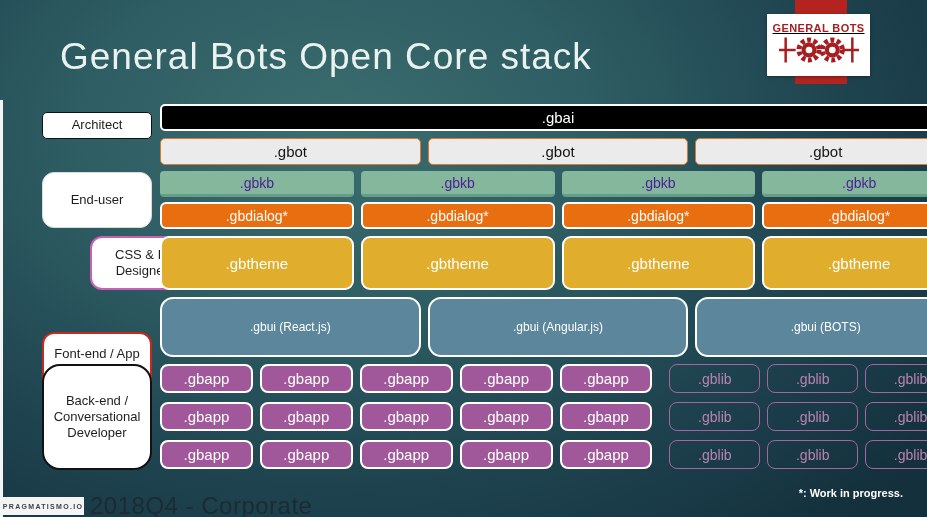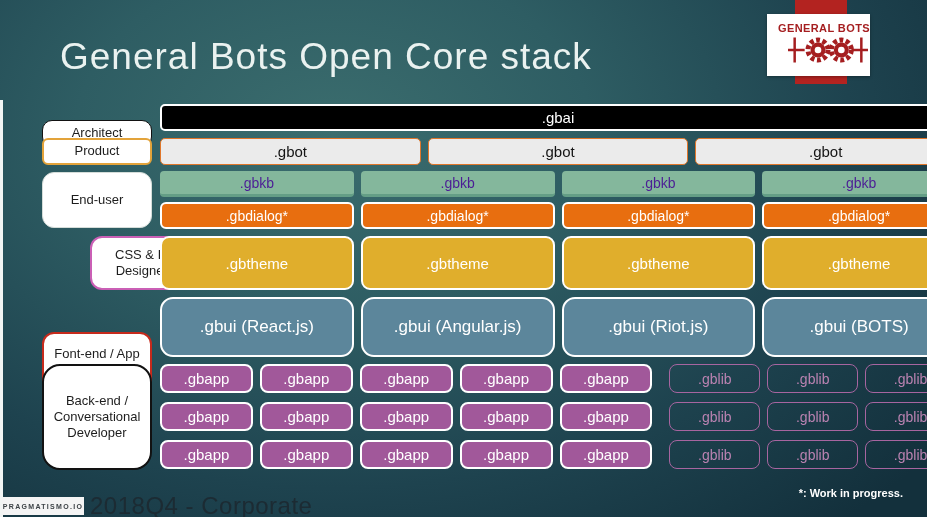--- a/index.html
+++ b/index.html
@@ -8,50 +8,50 @@
     position:relative;width:927px;height:517px;overflow:hidden;
     background:
       radial-gradient(ellipse 760px 520px at 36% 26%, #3b6d6e 0%, #2e5d63 34%, #1e434f 68%, #13303c 100%);
   }
   .edge-line{position:absolute;left:0;top:100px;width:3px;height:417px;background:#f2f5f4;}
   .title{position:absolute;left:60px;top:36px;font-size:37px;font-weight:400;letter-spacing:1px;color:#eaf2f0;}
 
   
   .ribbon{position:absolute;left:795px;top:0;width:52px;height:84px;background:#b32320;}
   .logo-card{position:absolute;left:767px;top:14px;width:103px;height:62px;background:#fff;
-    display:flex;flex-direction:column;align-items:flex-end;justify-content:center;gap:1px;
-    box-shadow:0 1px 3px rgba(0,0,0,.35);}
+    display:flex;flex-direction:column;align-items:center;justify-content:center;gap:1px;
+    box-shadow:0 1px 3px rgba(0,0,0,.35);text-decoration:underline;}
   .logo-brand{font-size:11px;font-weight:bold;color:#a51e20;letter-spacing:.4px;}
 
   
   .role{position:absolute;left:42px;width:110px;background:#fff;color:#1d1d1d;
     display:flex;align-items:center;justify-content:center;text-align:center;
     font-size:13px;line-height:1.25;padding:2px 6px;}
-  .role-architect{top:120px;height:27px;border:1.5px solid #121212;border-radius:10px;}
+  .role-architect{top:112px;height:27px;border:1.5px solid #121212;border-radius:5px;}
   .role-product{top:138px;height:27px;border:2px solid #e3a33a;border-radius:6px;}
   .role-enduser{top:172px;height:56px;border:1px solid #d5ddd9;border-radius:12px;}
   .role-css{top:236px;height:54px;border:2px solid #ca5fb5;border-radius:12px;margin-left:48px;}
   .role-frontend{top:297px;height:60px;border:2px solid #c62a1c;border-radius:12px;margin-top:35px;}
   .role-backend{top:364px;height:106px;border:2px solid #121212;border-radius:18px;}
 
   
   .row{position:absolute;left:160px;width:796px;display:flex;gap:7px;border-radius:12px;}
   .row > div{flex:1;display:flex;align-items:center;justify-content:center;}
   .gbai{top:104px;height:27px;}
   .gbai > div{background:#000;border:2px solid #fff;border-radius:5px;color:#fff;font-size:15px;}
   .gbot{top:138px;height:27px;}
   .gbot > div{background:#ebebeb;border:1.5px solid #e0762a;border-radius:5px;color:#141414;font-size:15px;}
   .gbkb{top:171px;height:26px;}
   .gbkb > div{background:#84b79c;border-bottom:3px solid #649e86;border-radius:4px;color:#4c1d95;font-size:14px;}
   .gbdialog{top:202px;height:27px;}
   .gbdialog > div{background:#e86e0f;border:2px solid #fff;border-radius:6px;color:#fff;font-size:14px;}
   .gbtheme{top:236px;height:54px;}
   .gbtheme > div{background:#e0ae2c;border:2px solid #fff;border-radius:9px;color:#fff;font-size:15px;}
   .gbui{top:297px;height:60px;}
-  .gbui > div{background:#5c869b;border:2px solid #fff;border-radius:13px;color:#fff;font-size:17px;}
+  .gbui > div{background:#5c869b;border:2px solid #fff;border-radius:13px;color:#fff;font-size:12px;}
   .apps{height:29px;}
   .apps-1{top:364px;} .apps-2{top:402px;} .apps-3{top:440px;}
   .box-gbapp{background:#a1589a;border:2px solid #fff;border-radius:8px;color:#fff;font-size:15px;}
   .box-gblib{background:transparent;border:1.5px solid #a765a0;border-radius:8px;color:#bb83b2;font-size:14px;}
   .box-gblib.first{margin-left:10px;}
 
   
   .prag{position:absolute;left:2px;top:497px;width:82px;height:18px;background:#f4f4f4;
     display:flex;align-items:center;justify-content:center;
     font-size:7px;font-weight:bold;letter-spacing:1.3px;color:#3c4246;}
@@ -81,21 +81,20 @@
         </g>
         <circle cx="38" cy="18" r="9" fill="#a51e20"></circle>
         <circle cx="66" cy="18" r="9" fill="#a51e20"></circle>
         <circle cx="38" cy="18" r="4" fill="#ffffff"></circle>
         <circle cx="66" cy="18" r="4" fill="#ffffff"></circle>
       </svg>
     </span>
   </div>
 
   <div class="role role-architect">Architect</div>
-  <div class="role role-product">Product</div>
   <div class="role role-enduser">End-user</div>
   <div class="role role-css">CSS &amp; PS Designers</div>
   <div class="role role-frontend">Font-end / App Developer</div>
   <div class="role role-backend">Back-end / Conversational Developer</div>
 
   <div class="row gbai">
     <div>.gbai</div>
   </div>
 
   <div class="row gbot">
@@ -121,21 +120,20 @@
   <div class="row gbtheme">
     <div>.gbtheme</div>
     <div>.gbtheme</div>
     <div>.gbtheme</div>
     <div>.gbtheme</div>
   </div>
 
   <div class="row gbui">
     <div>.gbui (React.js)</div>
     <div>.gbui (Angular.js)</div>
-    <div>.gbui (Riot.js)</div>
     <div>.gbui (BOTS)</div>
   </div>
 
   <div class="row apps apps-1">
     <div class="box-gbapp">.gbapp</div>
     <div class="box-gbapp">.gbapp</div>
     <div class="box-gbapp">.gbapp</div>
     <div class="box-gbapp">.gbapp</div>
     <div class="box-gbapp">.gbapp</div>
     <div class="box-gblib first">.gblib</div>

